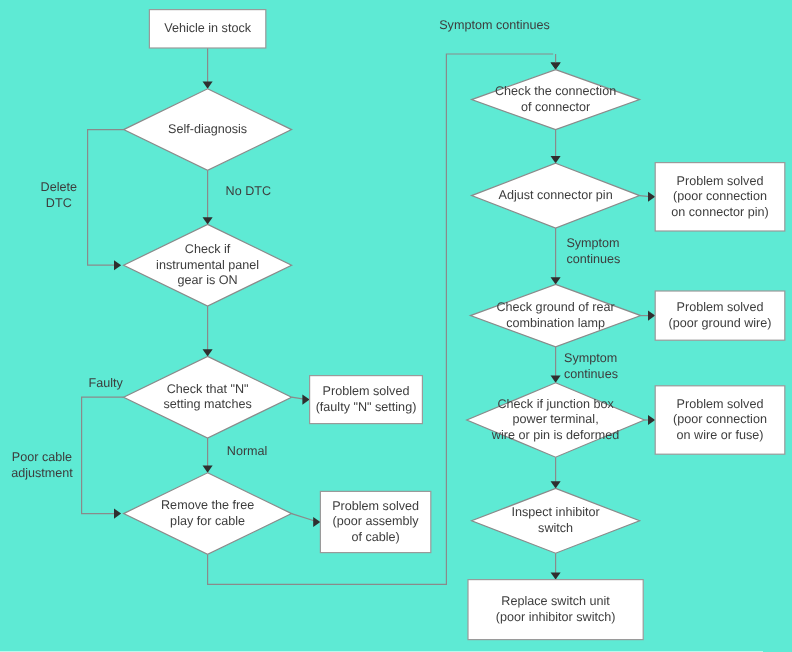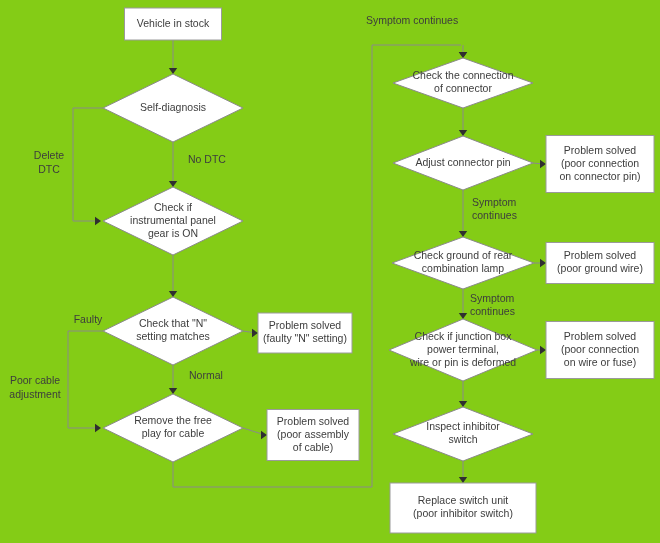--- a/index.html
+++ b/index.html
@@ -8,21 +8,21 @@
     padding: 0;
     background: #ffffff;
   }
   body {
     font-family: "Liberation Sans", sans-serif;
   }
   #flow-root {
     position: relative;
     width: 660px;
     height: 543px;
-    background: #84cc16;
+    background: #5eead4;
     overflow: hidden;
   }
   svg#flow-svg {
     display: block;
     width: 660px;
     height: 543px;
   }
   .node-shape {
     fill: #ffffff;
     stroke: #8a8a8a;

